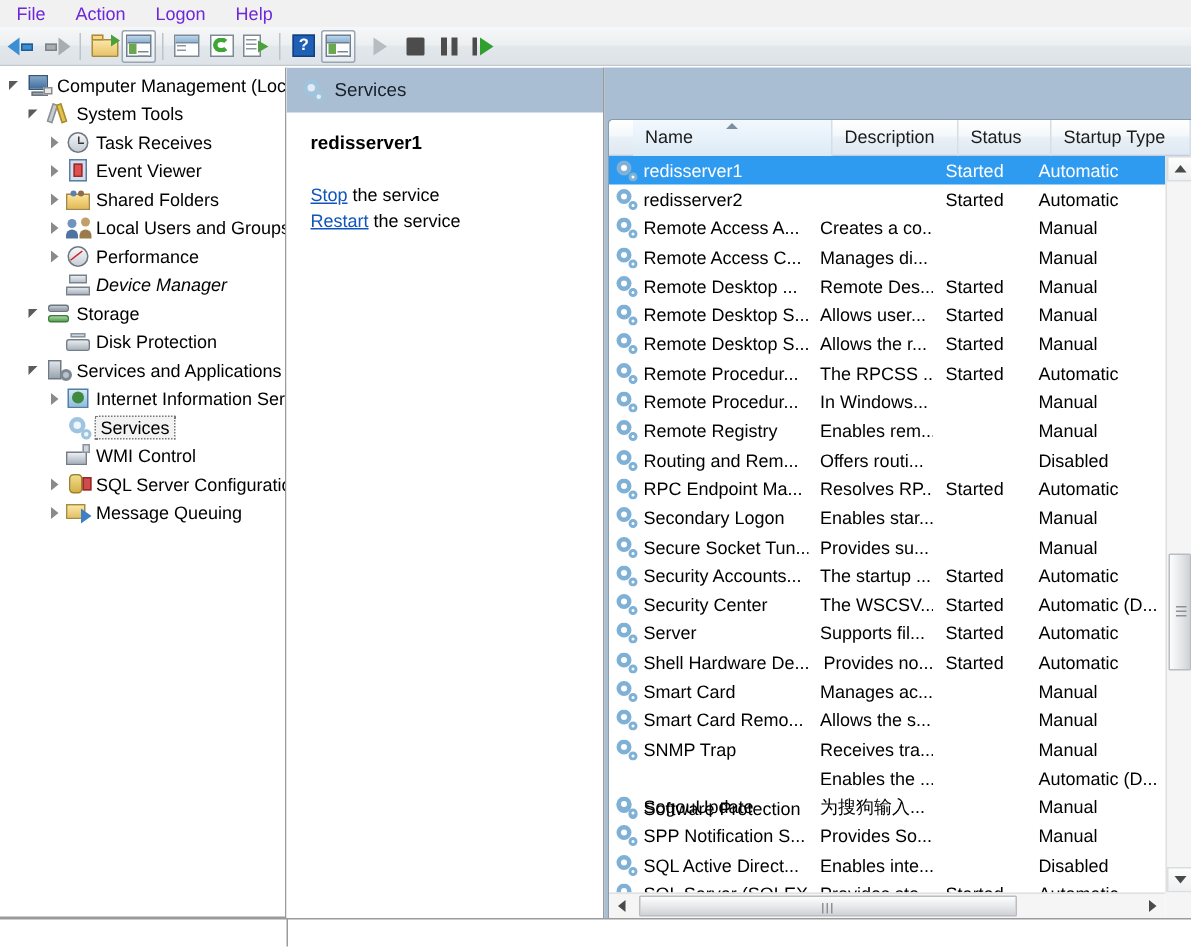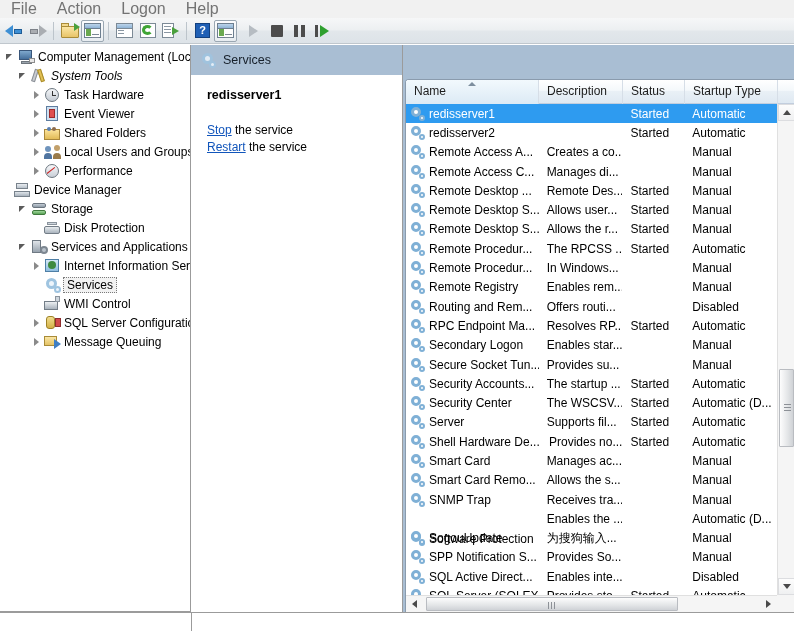--- a/index.html
+++ b/index.html
@@ -13,21 +13,21 @@
   }
   #app { position: relative; width: 794px; height: 631px; }
 
   
   .menubar {
     position: absolute; left: 0; top: 0; width: 794px; height: 18px;
     background: #f1f1f1;
     display: flex; align-items: center;
   }
   .menubar .mi {
-    font-size: 16px; color: #737373;
+    font-size: 12px; color: #6d28d9;
     padding: 1px 9px 2px 9px; margin-left: 2px;
     cursor: default; white-space: nowrap;
   }
 
   
   .toolbar {
     position: absolute; left: 0; top: 18px; width: 794px; height: 26px;
     background: linear-gradient(to bottom, #f6f7f8 0%, #eceff1 48%, #e2e7eb 52%, #dde3e8 100%);
     border-bottom: 1px solid #c0c7cd;
     display: flex; align-items: center; padding-left: 3px;
@@ -269,21 +269,21 @@
     border-bottom:1px solid #c2cede;
     box-sizing:border-box;
     position:relative;
   }
   .lv-header .col {
     position:relative; height:24px; line-height:23px;
     font-size:12px; color:#1c1c1c; padding-left:8px;
     border-right:1px solid #d6dee7; box-sizing:border-box;
     white-space:nowrap; overflow:hidden;
   }
-  .lv-header .col.sorted { background:linear-gradient(to bottom,#f2f9fd,#dceaf5); }
+  .lv-header .col.sorted { background:linear-gradient(to bottom,#f2f9fd,#dceaf5);margin-left:16px; }
   .lv-header .col .sortmark {
     position:absolute; left:50%; top:2px; margin-left:-4px;
     width:0;height:0; border-left:4px solid transparent; border-right:4px solid transparent;
     border-bottom:4px solid #7d8e9e;
   }
   .lv-body { position:absolute; left:0; top:24px; right:17px; bottom:17px; overflow:hidden; }
   .row { display:flex; height:19.3px; align-items:center; white-space:nowrap; }
   .row.sel { background:#2e9bf0; color:#ffffff; }
   .row .cell { font-size:12px; padding-left:8px; box-sizing:border-box; overflow:hidden; white-space:nowrap; }
   .row .cell.name { display:flex; align-items:center; padding-left:4px; }
@@ -452,36 +452,36 @@
       <div class="tree" id="tree-host">
           <div class="tnode" style="padding-left: 4px;">
             <span class="exp open"></span>
             <span class="tico i-computer">
               <i class="mon"></i>
               <i class="base"></i>
               <i class="flag"></i>
             </span>
             <span class="tlabel">Computer Management (Local</span>
           </div>
-          <div class="tnode" style="padding-left: 17px; font-style: italic;">
+          <div class="tnode" style="padding-left: 17px;">
             <span class="exp open"></span>
             <span class="tico i-tools">
               <i class="w1"></i>
               <i class="w2"></i>
             </span>
             <span class="tlabel">System Tools</span>
           </div>
           <div class="tnode" style="padding-left: 30px;">
             <span class="exp closed"></span>
             <span class="tico i-clock">
               <i class="c"></i>
               <i class="h"></i>
               <i class="m"></i>
             </span>
-            <span class="tlabel">Task Hardware</span>
+            <span class="tlabel">Task Receives</span>
           </div>
           <div class="tnode" style="padding-left: 30px;">
             <span class="exp closed"></span>
             <span class="tico i-event">
               <i class="pg"></i>
               <i class="ex"></i>
             </span>
             <span class="tlabel">Event Viewer</span>
           </div>
           <div class="tnode" style="padding-left: 30px;">
@@ -504,21 +504,21 @@
             <span class="tlabel">Local Users and Groups</span>
           </div>
           <div class="tnode" style="padding-left: 30px;">
             <span class="exp closed"></span>
             <span class="tico i-perf">
               <i class="c"></i>
               <i class="nd"></i>
             </span>
             <span class="tlabel">Performance</span>
           </div>
-          <div class="tnode" style="">
+          <div class="tnode" style="padding-left: 30px; font-style: italic;">
             <span class="exp "></span>
             <span class="tico i-device">
               <i class="top"></i>
               <i class="bot"></i>
             </span>
             <span class="tlabel">Device Manager</span>
           </div>
           <div class="tnode" style="padding-left: 17px;">
             <span class="exp open"></span>
             <span class="tico i-storage">

